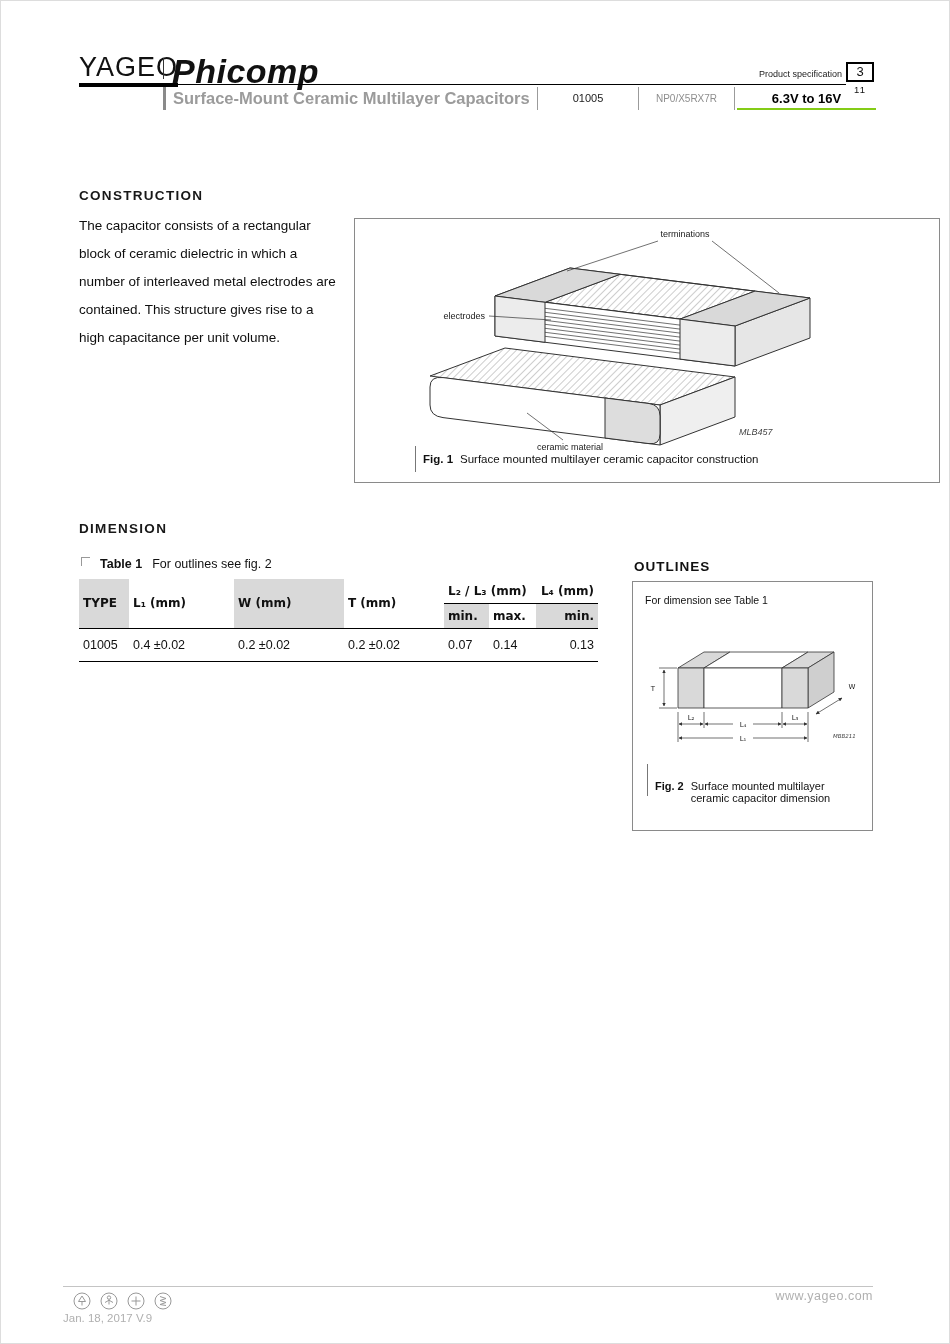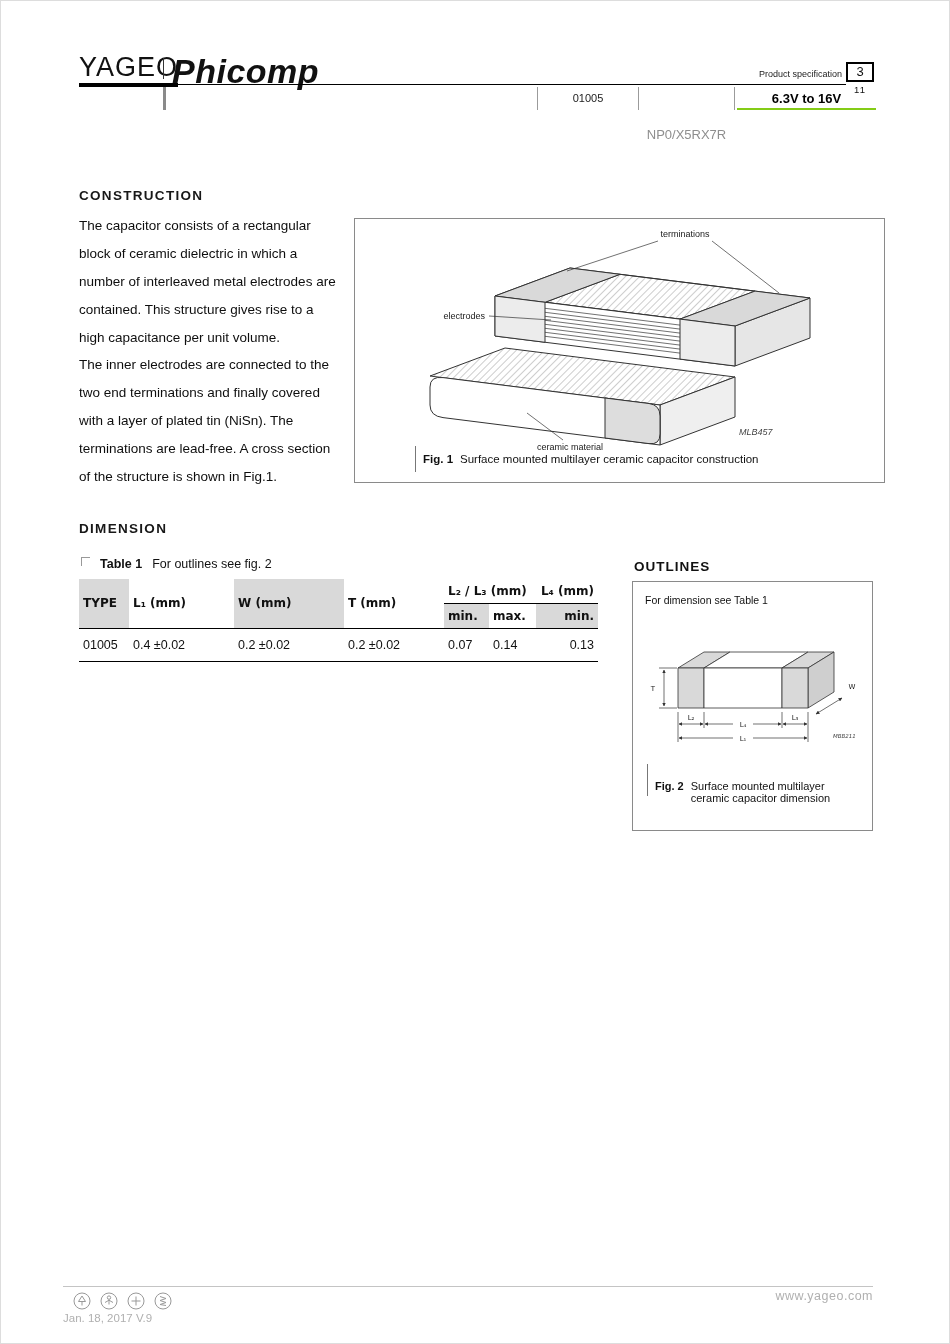--- a/index.html
+++ b/index.html
@@ -16,34 +16,34 @@
   .pagebox{left:845px;top:61px;width:28px;}
   .pagebox .num{border:2px solid #000;height:20px;line-height:16px;text-align:center;font-size:13px;}
   .pagebox .total{height:16px;line-height:16px;text-align:center;font-size:9.5px;letter-spacing:1px;}
   .header-rule{left:78px;top:83px;width:767px;height:1px;background:#000;}
   .titlebar-accent{left:162px;top:86px;width:3px;height:23px;background:#8a8a8a;}
   .doc-title{left:172px;top:88px;font-size:16.5px;font-weight:bold;color:#9b9b9b;white-space:nowrap;}
   .tb-sep{top:86px;width:1px;height:23px;background:#9b9b9b;}
   .tb-sep.s1{left:536px;}.tb-sep.s2{left:637px;}.tb-sep.s3{left:733px;}
   .tb-cell{top:86px;height:23px;line-height:23px;text-align:center;}
   .cell-size{left:537px;width:100px;font-size:11px;color:#222;}
-  .cell-diel{left:638px;width:95px;font-size:13px;color:#8e8e8e;margin-top:36px;}
+  .cell-diel{left:638px;width:95px;font-size:10px;color:#8e8e8e;}
   .cell-volt{left:736px;width:139px;font-size:13px;font-weight:bold;color:#000;border-bottom:2px solid #84cc16;}
 
   
   .sec-heading{font-size:13.5px;font-weight:bold;letter-spacing:1.3px;color:#181818;}
   .pos-construction{left:78px;top:187px;}
   .pos-dimension{left:78px;top:520px;}
   .body-text{left:78px;width:262px;font-size:13.5px;line-height:28px;color:#0e0e0e;}
   .pos-para1{top:211px;}
   .pos-para2{top:350px;}
 
   
   .fig-box{border:1px solid #8a8a8a;background:#fff;}
-  .pos-fig1{left:353px;top:217px;width:531px;height:265px;}
+  .pos-fig1{left:353px;top:217px;width:586px;height:265px;}
   .fig1-svg{position:absolute;left:0;top:2px;width:517px;height:232px;}
   .fig-caption{position:absolute;display:flex;align-items:center;gap:7px;font-size:11.5px;color:#111;padding-left:44px;}
   .fig1-cap{left:16px;bottom:10px;}
   .fig-tick{width:1px;background:#777;}
   .fig1-cap .fig-tick{height:26px;}
   .fig-label{font-weight:bold;}
 
   
   .table1-label{left:80px;top:556px;display:flex;align-items:center;gap:10px;font-size:12.5px;}
   .corner-mark{width:9px;height:9px;border-left:1px solid #999;border-top:1px solid #999;margin-top:-5px;}
@@ -88,30 +88,30 @@
   <div class="abs logo-sep"></div>
   <div class="abs logo-phicomp">Phicomp</div>
   <div class="abs spec-label">Product specification</div>
   <div class="abs pagebox">
     <div class="num">3</div>
     <div class="total">11</div>
   </div>
   <div class="abs header-rule"></div>
 
   <div class="abs titlebar-accent"></div>
+  <div class="abs doc-title">Surface-Mount Ceramic Multilayer Capacitors</div>
   <div class="abs tb-sep s1"></div>
   <div class="abs tb-cell cell-size">01005</div>
   <div class="abs tb-sep s2"></div>
   <div class="abs tb-cell cell-diel">NP0/X5RX7R</div>
   <div class="abs tb-sep s3"></div>
   <div class="abs tb-cell cell-volt">6.3V to 16V</div>
 
   <div class="abs sec-heading pos-construction">CONSTRUCTION</div>
   <p class="abs body-text pos-para1">The capacitor consists of a rectangular block of ceramic dielectric in which a number of interleaved metal electrodes are contained. This structure gives rise to a high capacitance per unit volume.</p>
-  <p class="abs body-text pos-para2">The inner electrodes are connected to the two end terminations and finally covered with a layer of plated tin (NiSn). The terminations are lead-free. A cross section of the structure is shown in Fig.1.</p>
 
   <div class="abs fig-box pos-fig1">
     <svg class="fig1-svg" viewBox="0 0 517 232">
       <defs>
         <pattern id="hatchA" width="5" height="5" patternUnits="userSpaceOnUse" patternTransform="rotate(45)">
           <line x1="0" y1="0" x2="0" y2="5" stroke="#555" stroke-width="0.6"></line>
         </pattern>
       </defs>
 
       <g stroke="#333" stroke-width="1" fill="#fff">

